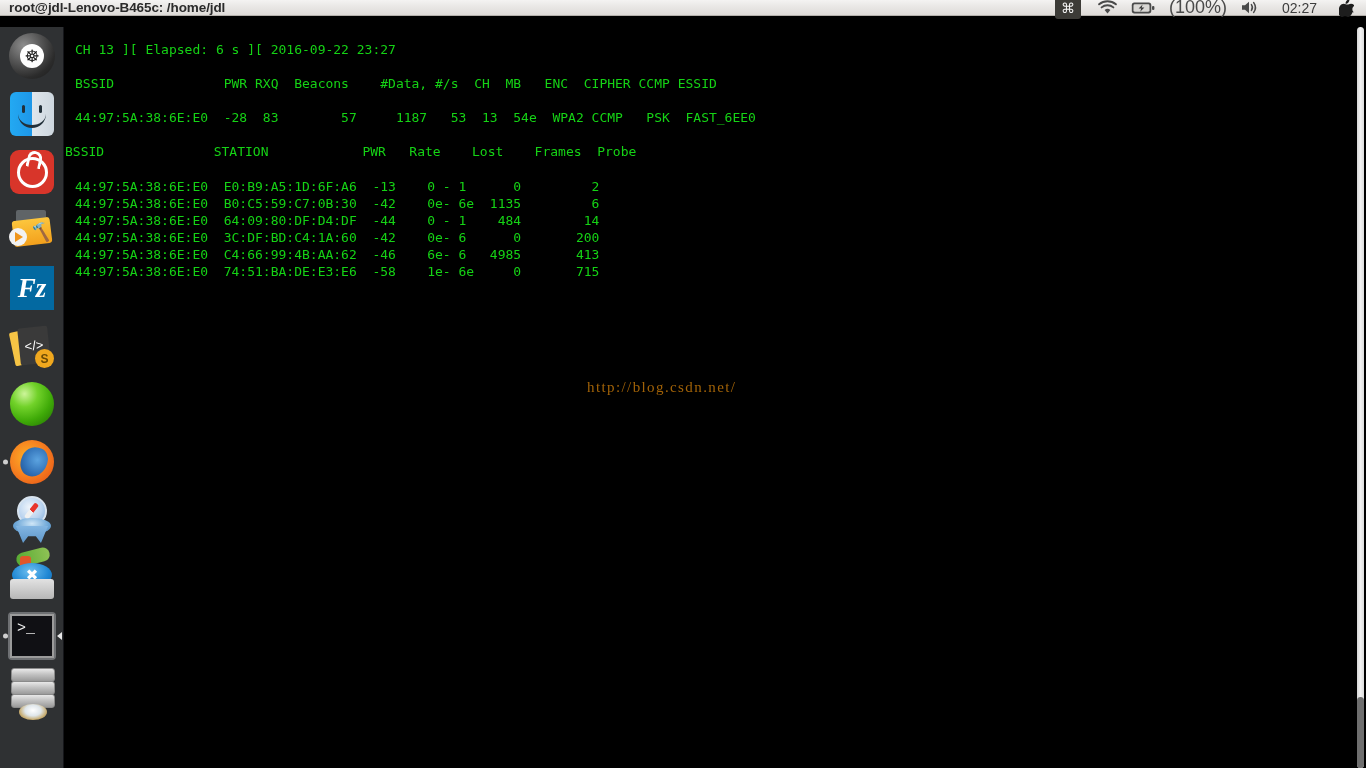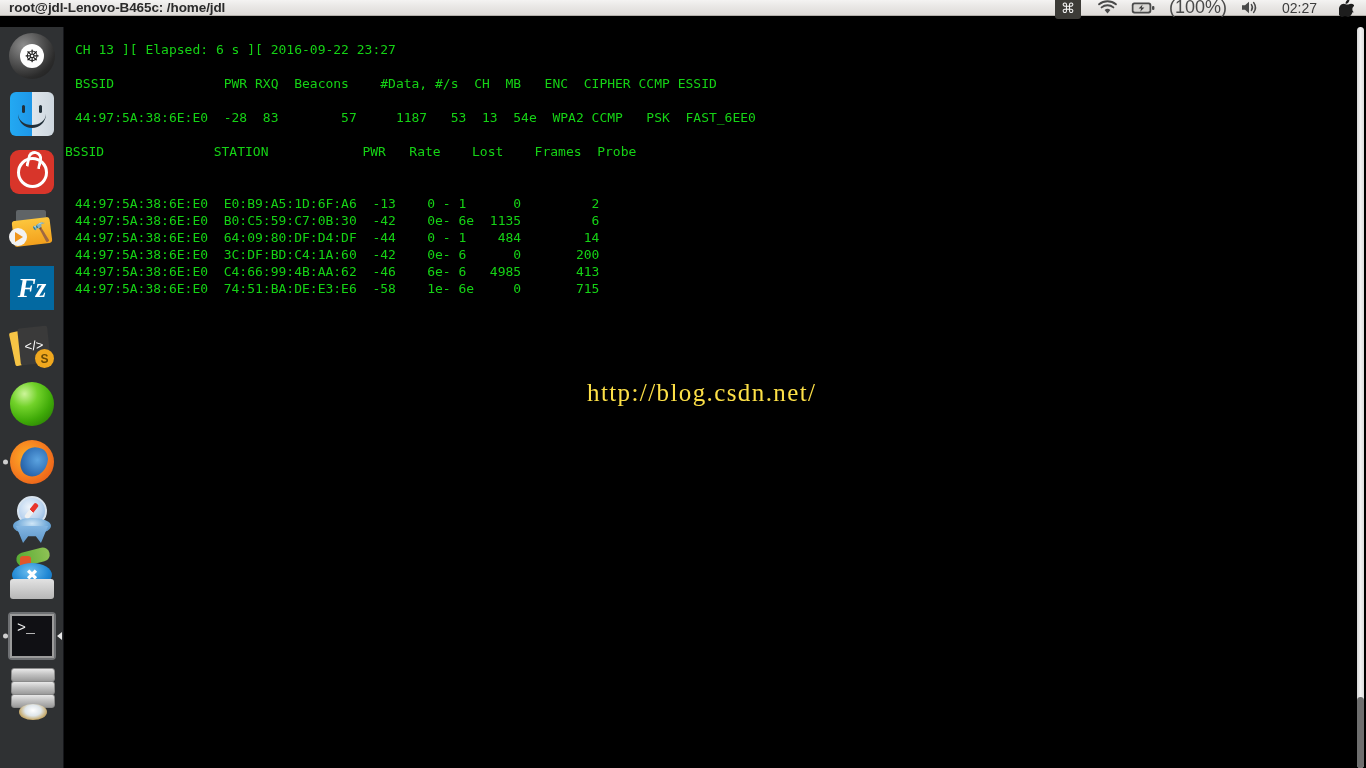--- a/index.html
+++ b/index.html
@@ -272,28 +272,28 @@
     font-family: "DejaVu Sans Mono", "Liberation Mono", monospace;
     color: #15d315;
     font-size: 13px;
     white-space: pre;
     position: absolute;
   }
   #status-line { left: 11px; top: 15px; }
   #ap-header   { left: 11px; top: 49px; }
   #ap-row      { left: 11px; top: 83px; }
   #st-header   { left: 1px; top: 117px; }
-  #st-rows     { left: 11px; top: 151px; line-height: 17px; margin-top: 17px; }
+  #st-rows     { left: 11px; top: 151px; line-height: 17px; }
 
   #watermark {
     position: absolute;
     left: 523px; top: 352px;
     font-family: "Liberation Serif", "DejaVu Serif", serif;
-    font-size: 25px;
-    color: #fde047;
+    font-size: 15px;
+    color: #a16207;
     letter-spacing: 1.4px;
     white-space: pre;
   }
 
   
   #scrollbar {
     position: absolute;
     right: 0; top: 27px;
     width: 12px; height: 741px;
     z-index: 25;

